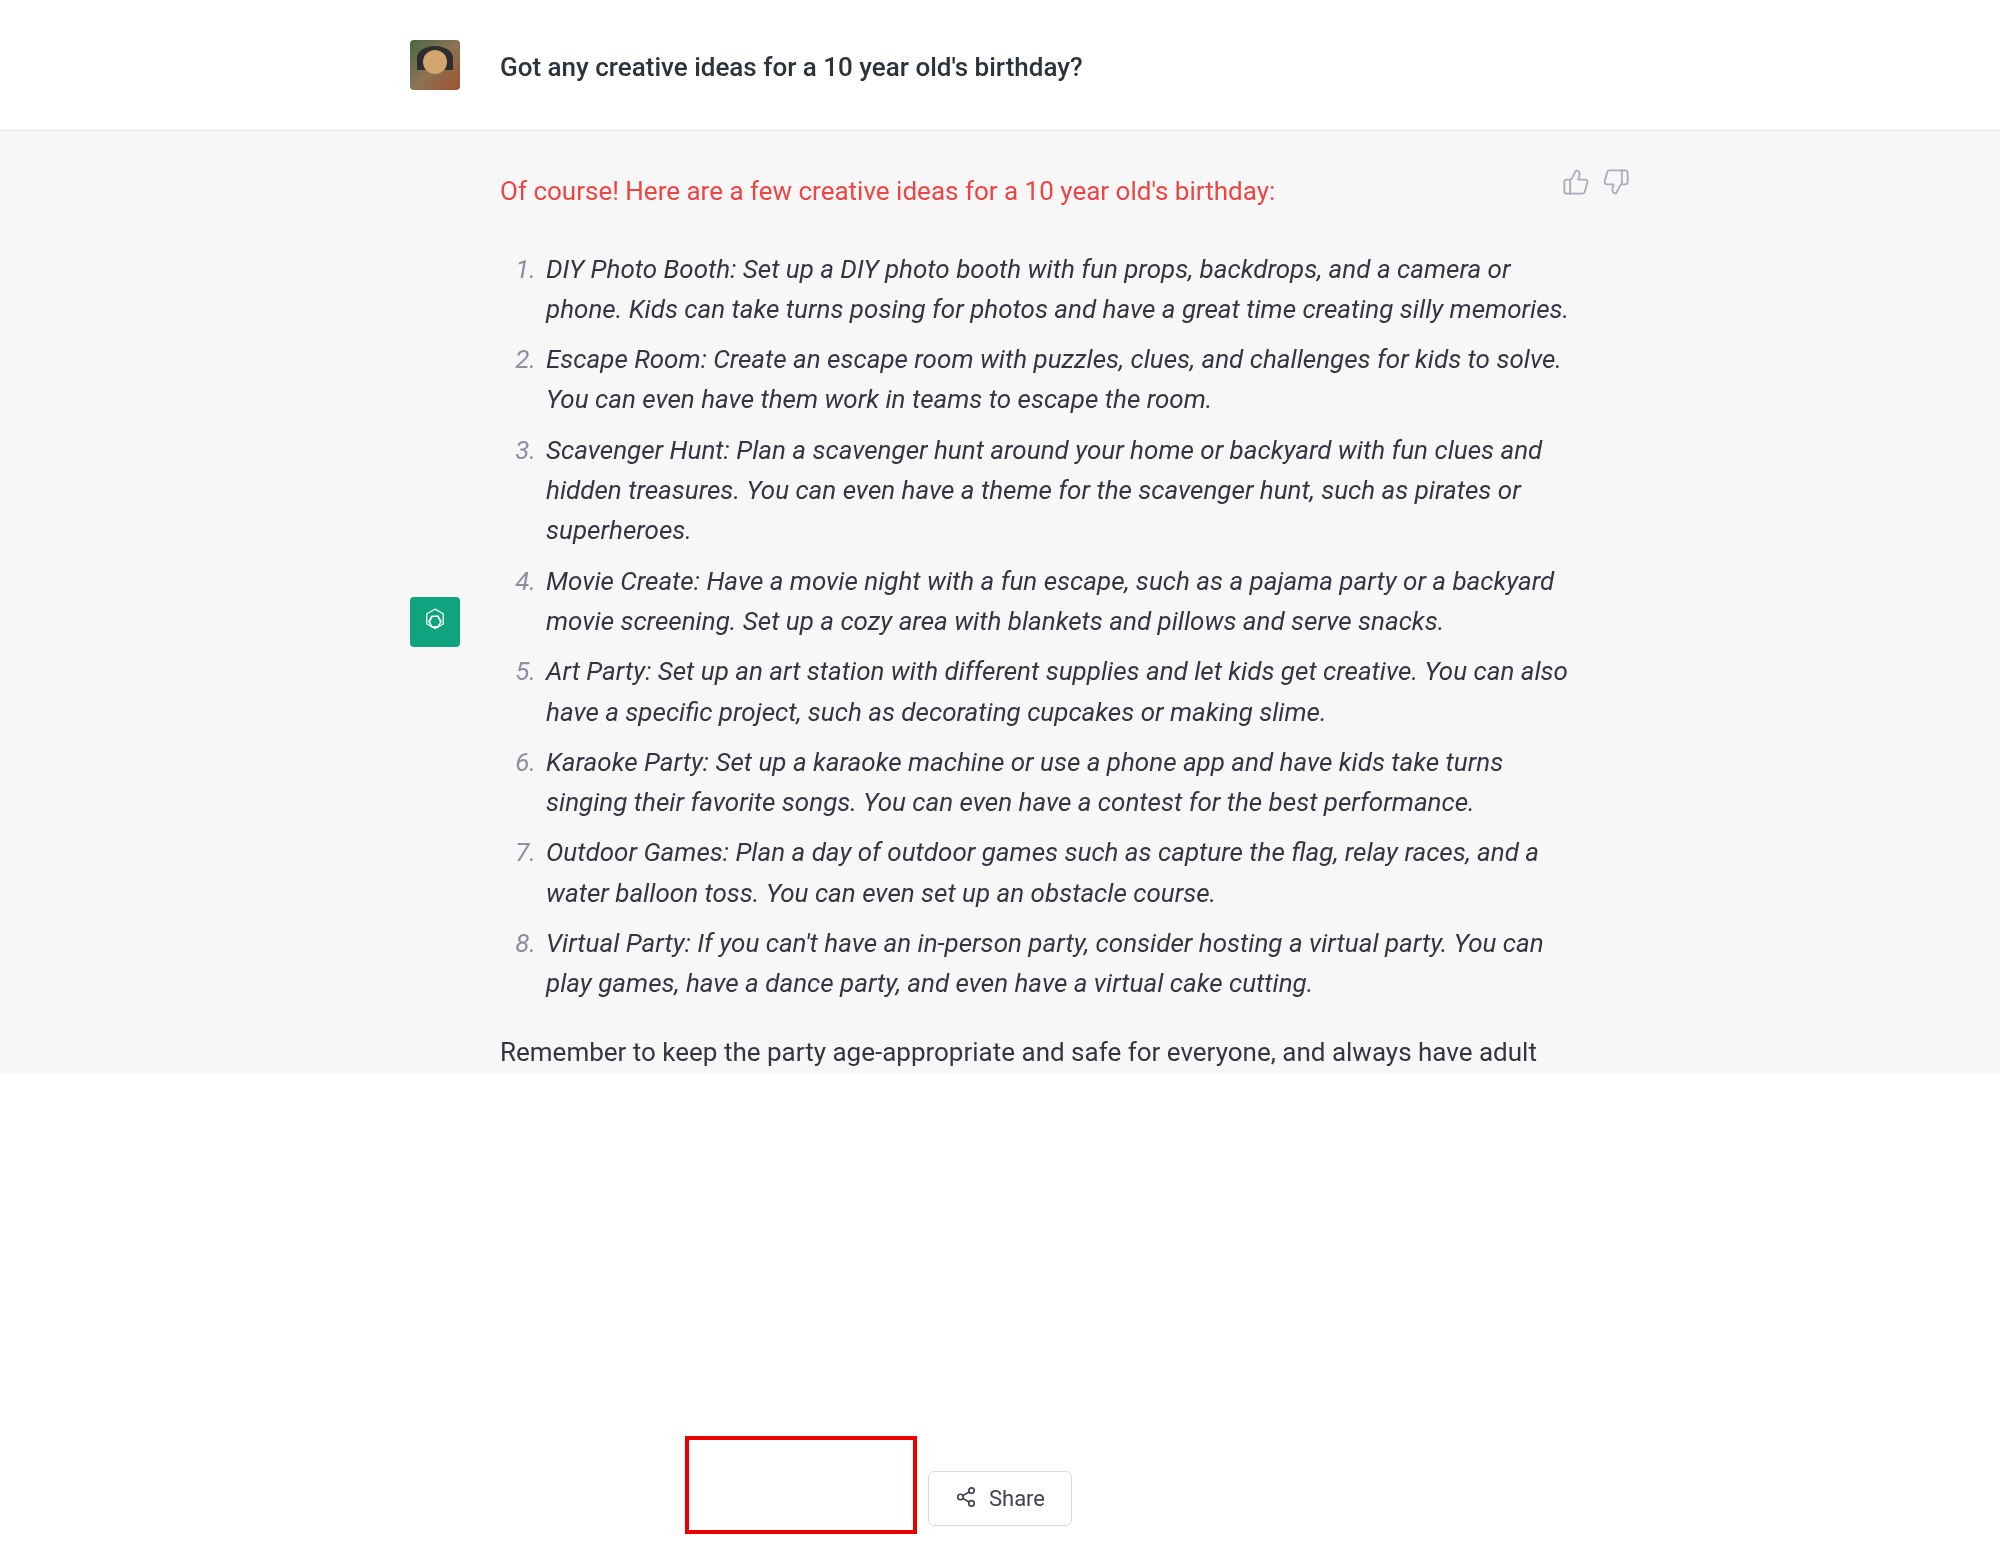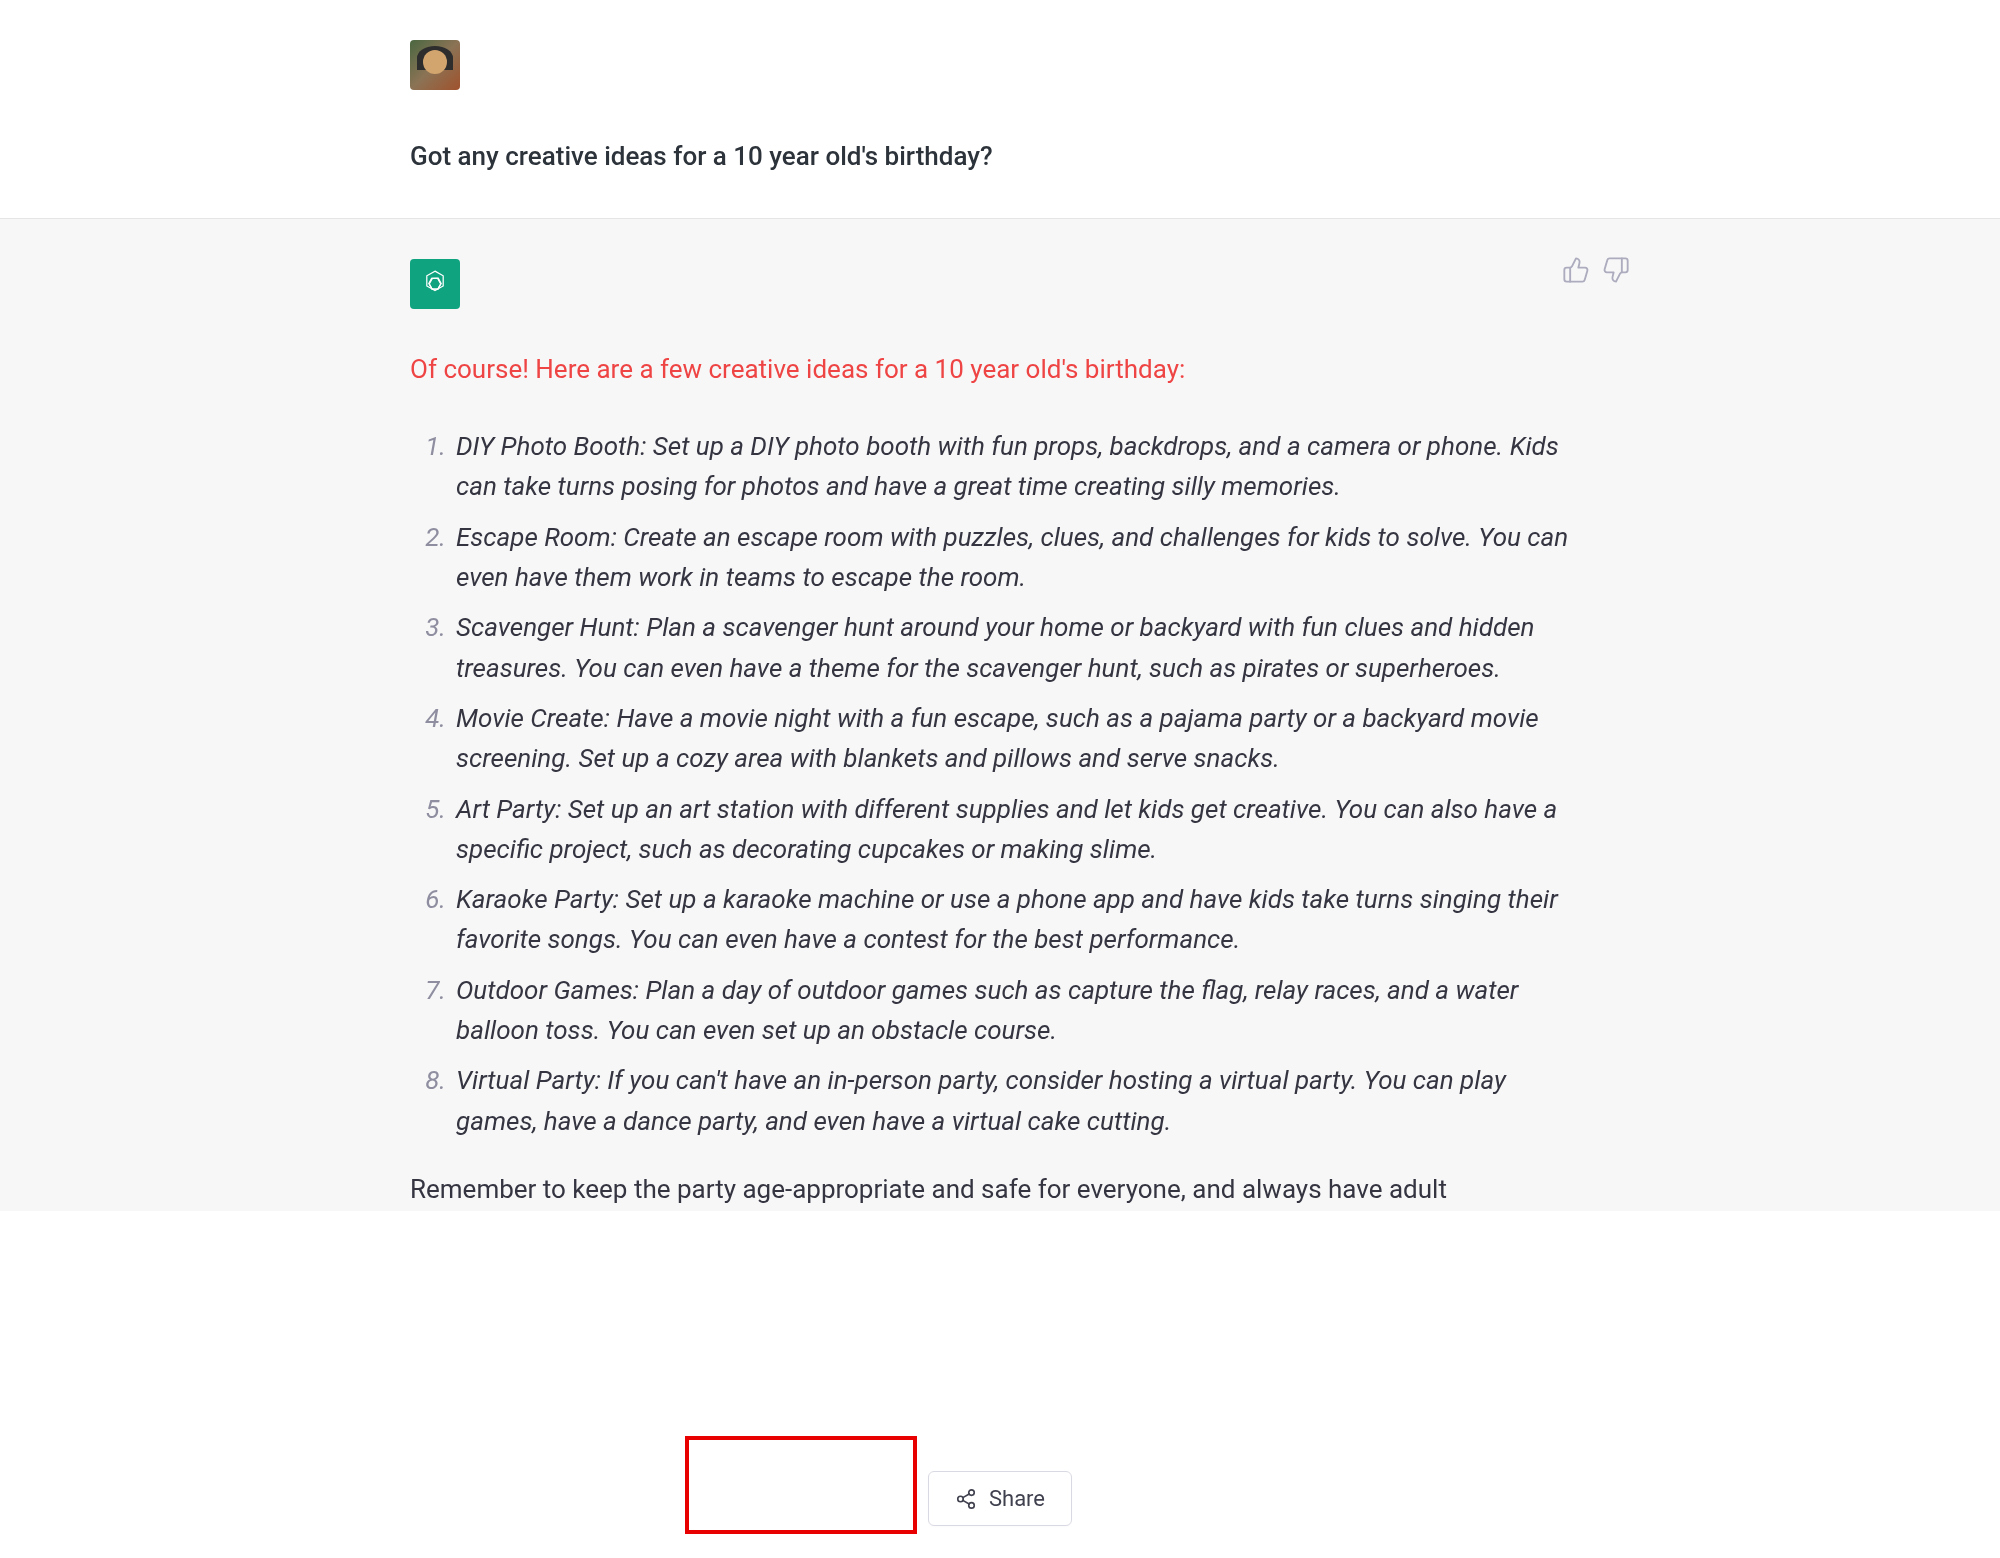--- a/index.html
+++ b/index.html
@@ -22,23 +22,22 @@
       background: #f7f7f8;
       padding: 40px 0 0 0;
       position: relative;
     }
     .inner {
       max-width: 1260px;
       margin: 0 auto;
       padding: 0 40px;
       display: flex;
       gap: 40px;
-      align-items: flex-start;
-      position: relative;
-      flex-direction: column;
+      align-items: center;
+      position: relative;
     }
     .avatar {
       width: 50px;
       height: 50px;
       flex-shrink: 0;
       border-radius: 4px;
       overflow: hidden;
     }
     .user-avatar {
       background: linear-gradient(135deg, #4a6741 0%, #8b7355 50%, #a0522d 100%);
@@ -142,21 +141,20 @@
     }
     .btn {
       pointer-events: auto;
       background: #fff;
       border: 1px solid #d9d9e3;
       border-radius: 6px;
       padding: 14px 26px;
       font-size: 22px;
       color: #40414f;
       display: inline-flex;
-      align-items: center;
       gap: 12px;
       cursor: pointer;
       font-family: inherit;
       box-shadow: 0 1px 2px rgba(0,0,0,0.02);
     }
     .btn svg {
       width: 22px;
       height: 22px;
     }
     .share-highlight {

